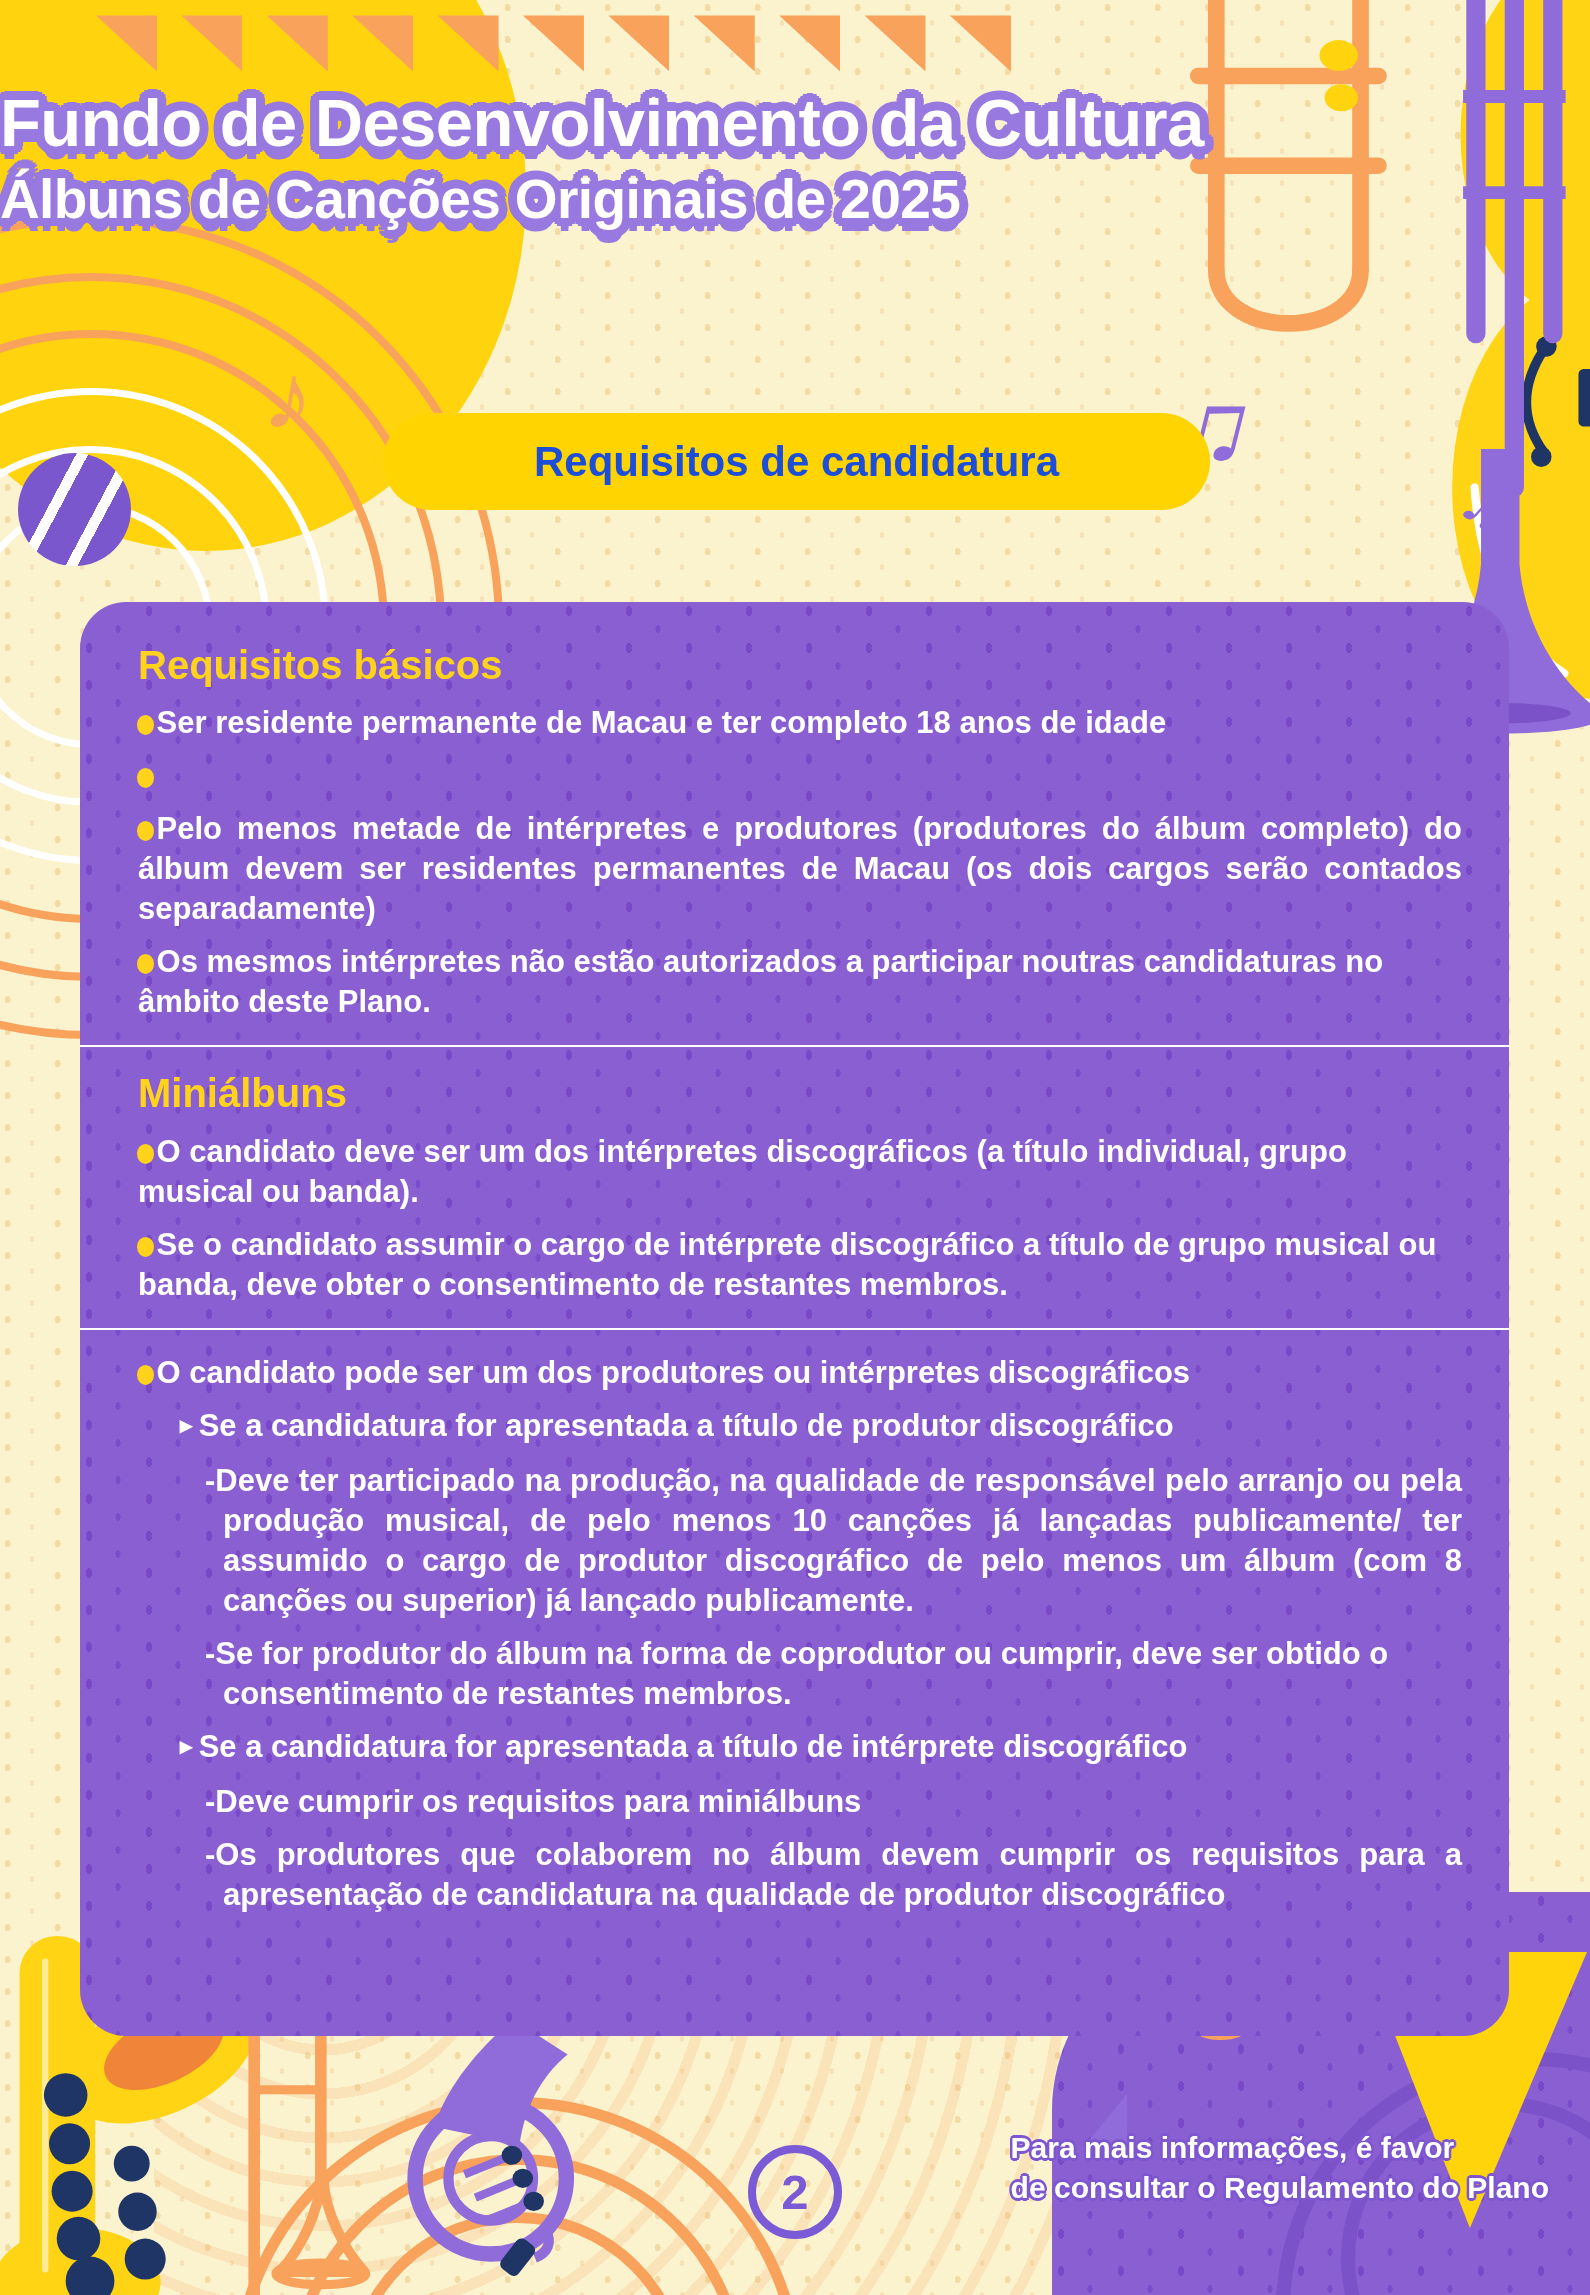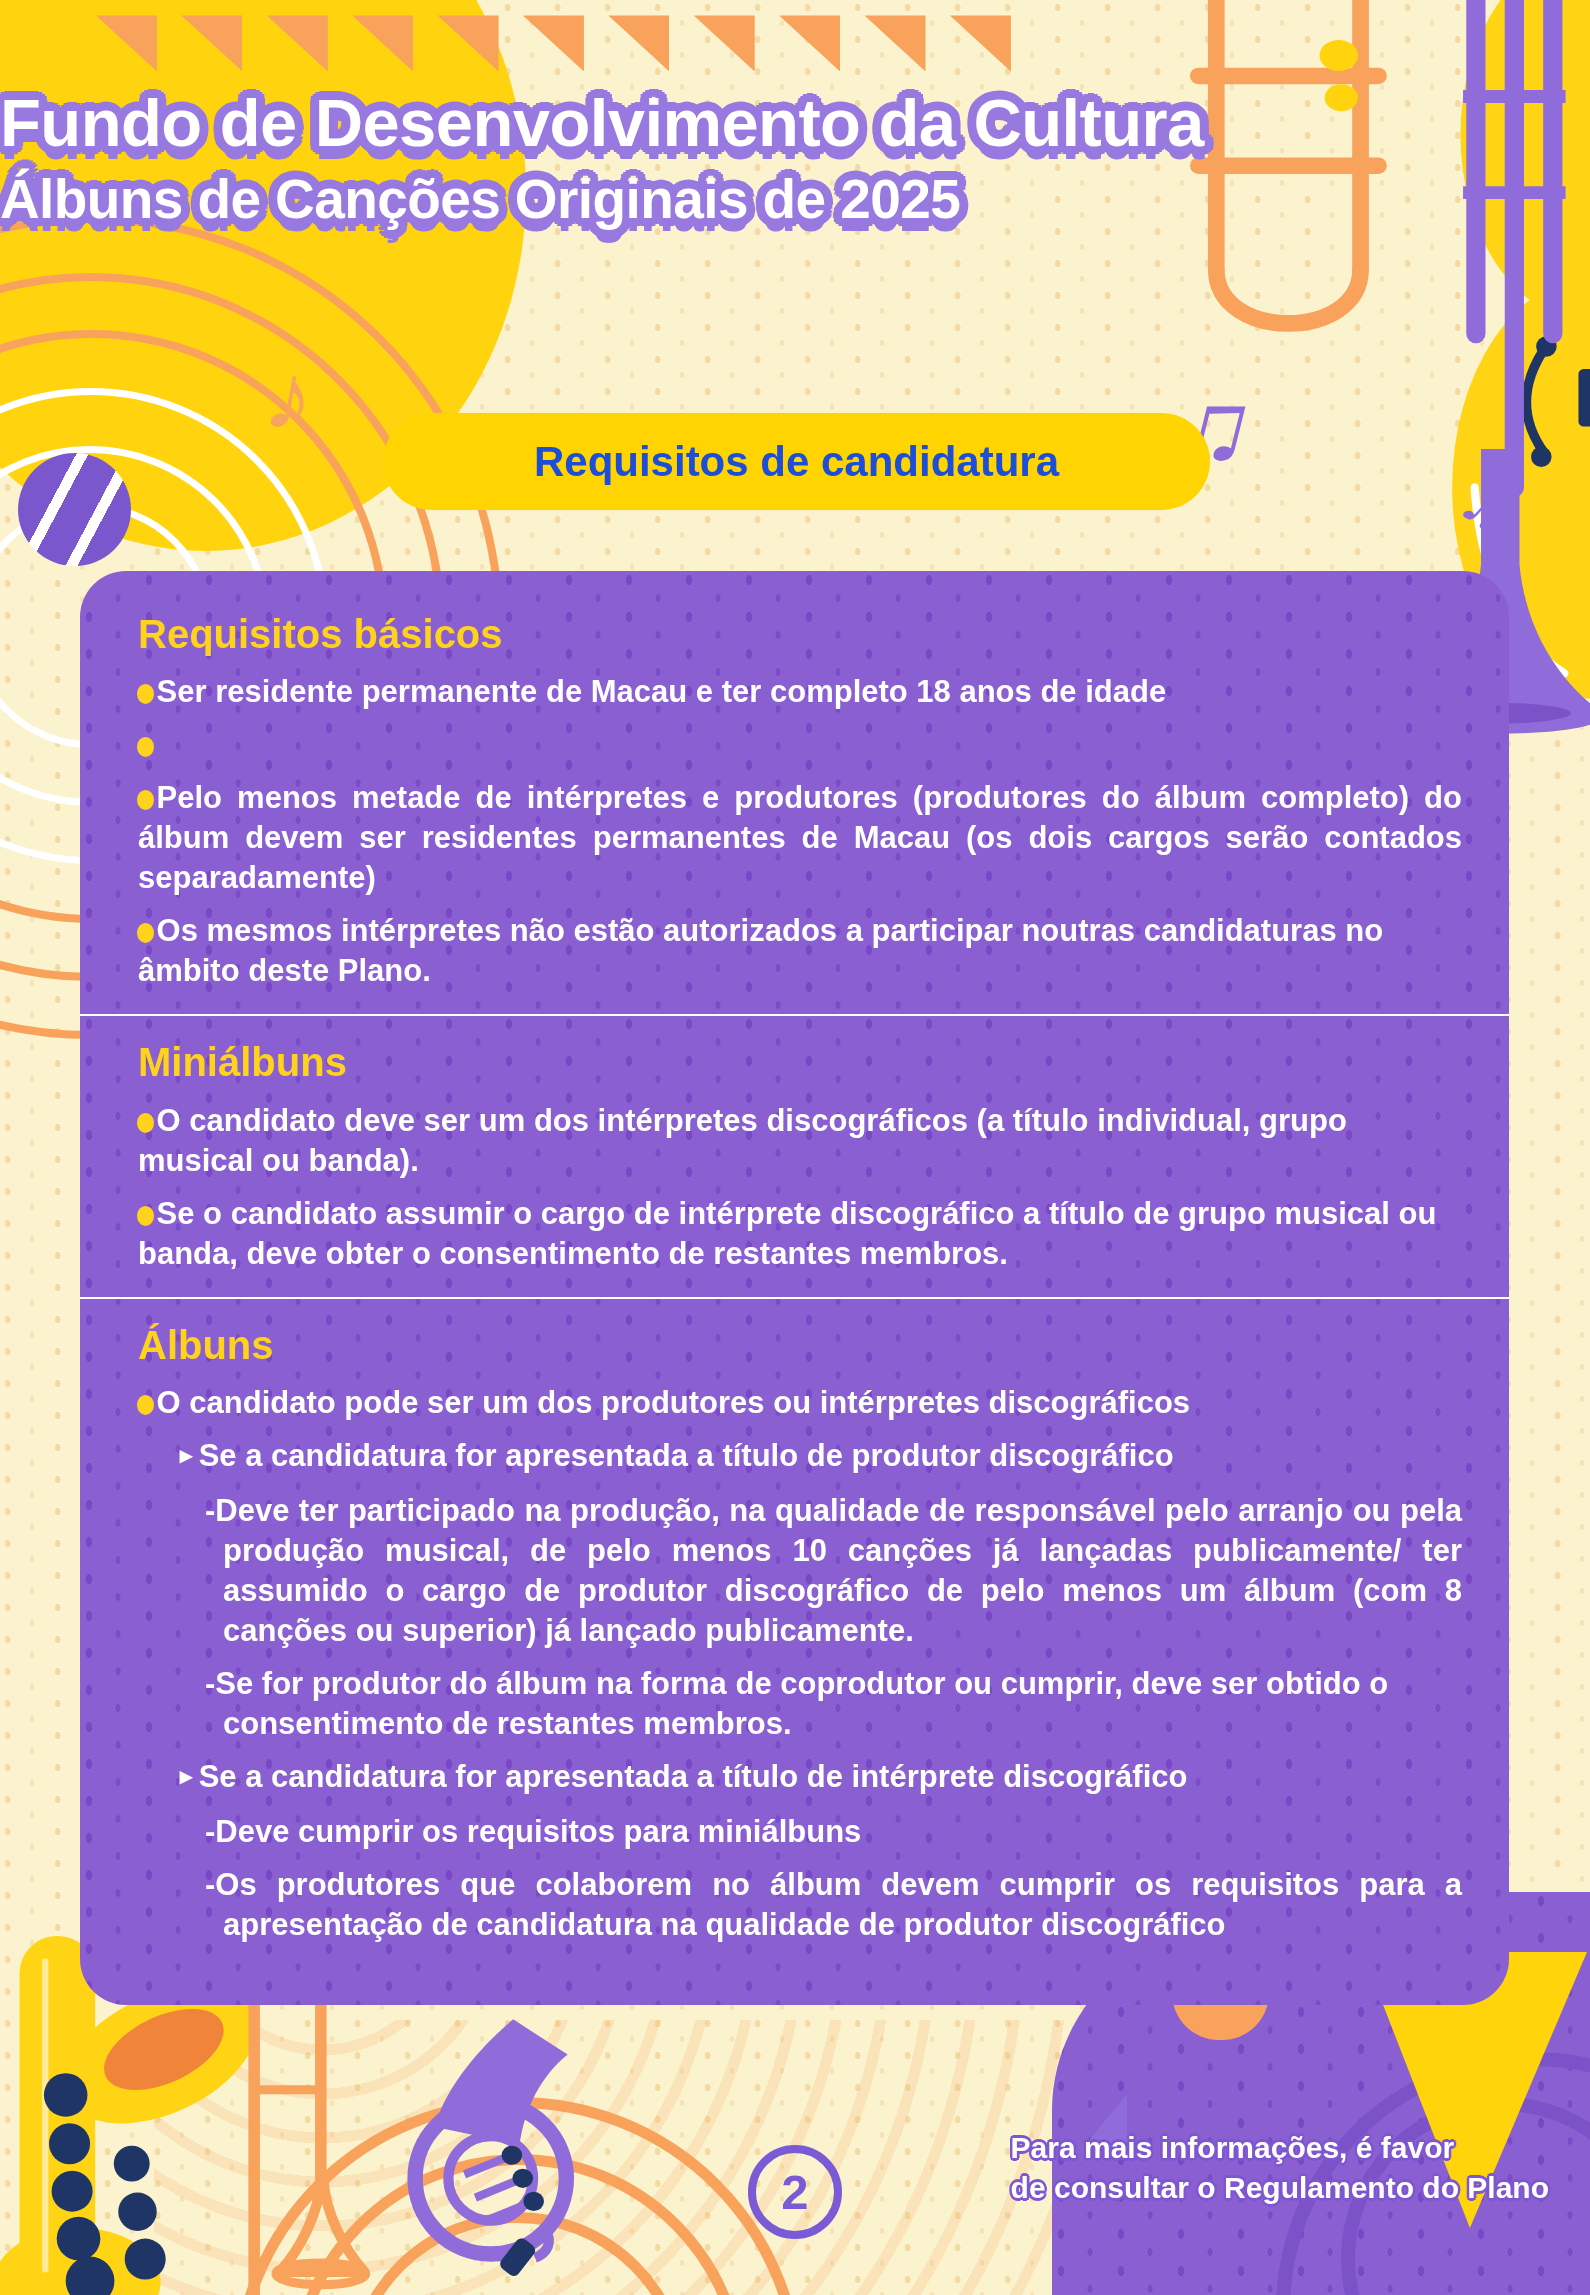--- a/index.html
+++ b/index.html
@@ -17,21 +17,21 @@
   .blob-tl{left:-115px;top:-167px;width:641px;height:718px;background:#ffd40e;border-radius:50%;z-index:1;}
   .tri-row{left:96px;top:15.4px;display:flex;gap:24.4px;z-index:2;}
   .tri-row i{display:block;width:61px;height:56px;background:#f8a25b;clip-path:polygon(0 0,100% 0,100% 100%);}
   .ring{border-radius:50%;background:transparent;z-index:1;}
   .ring.w{border:7px solid #ffffff;}
   .ring.o{border:8.3px solid #f8a25b;}
   .ball{left:18px;top:453px;width:113px;height:113px;border-radius:50%;z-index:2;
     background:linear-gradient(118deg,#7a57cd 0 34%,#ffffff 34% 41%,#7a57cd 41% 62%,#ffffff 62% 69%,#7a57cd 69%);}
   .note{z-index:2;font-weight:bold;line-height:1;user-select:none;}
   .panel{
-    left:80px;top:571px;width:1429px;height:1434px;border-radius:46px;z-index:4;
+    left:80px;top:602px;width:1429px;height:1434px;border-radius:46px;z-index:4;
     box-sizing:border-box;padding:40px 47px 26px 58px;overflow:hidden;
     background-color:#8a5fd2;
     background-image:
       radial-gradient(ellipse 5.8px 9px at 9px 9px, #7848c6 55%, transparent 58%),
       radial-gradient(ellipse 4.5px 7px at 38px 27px, #7b4cc9 55%, transparent 58%);
     background-size:60px 37px;
   }
   .blob-br{left:1052px;top:1892px;width:539px;height:404px;z-index:2;overflow:hidden;
     border-top-left-radius:276px 218px;
     background-color:#8a5fd2;
@@ -230,21 +230,20 @@
       <h2>Miniálbuns</h2>
       <ul>
         <li><span class="dot"></span><span>O candidato deve ser um dos intérpretes discográficos (a título individual, grupo musical ou banda).</span></li>
         <li><span class="dot"></span><span>Se o candidato assumir o cargo de intérprete discográfico a título de grupo musical ou banda, deve obter o consentimento de restantes membros.</span></li>
       </ul>
     </section>
 
     <hr class="divider">
 
     <section>
-      <h2>Álbuns</h2>
       <ul>
         <li><span class="dot"></span><span>O candidato pode ser um dos produtores ou intérpretes discográficos</span></li>
         <li class="arrow"><span class="arrow-marker">▸</span><span>Se a candidatura for apresentada a título de produtor discográfico</span></li>
         <li class="dash just"><span>-Deve ter participado na produção, na qualidade de responsável pelo arranjo ou pela produção musical, de pelo menos 10 canções já lançadas publicamente/ ter assumido o cargo de produtor discográfico de pelo menos um álbum (com 8 canções ou superior) já lançado publicamente.</span></li>
         <li class="dash"><span>-Se for produtor do álbum na forma de coprodutor ou cumprir, deve ser obtido o consentimento de restantes membros.</span></li>
         <li class="arrow"><span class="arrow-marker">▸</span><span>Se a candidatura for apresentada a título de intérprete discográfico</span></li>
         <li class="dash"><span>-Deve cumprir os requisitos para miniálbuns</span></li>
         <li class="dash just"><span>-Os produtores que colaborem no álbum devem cumprir os requisitos para a apresentação de candidatura na qualidade de produtor discográfico</span></li>
       </ul>
     </section>

